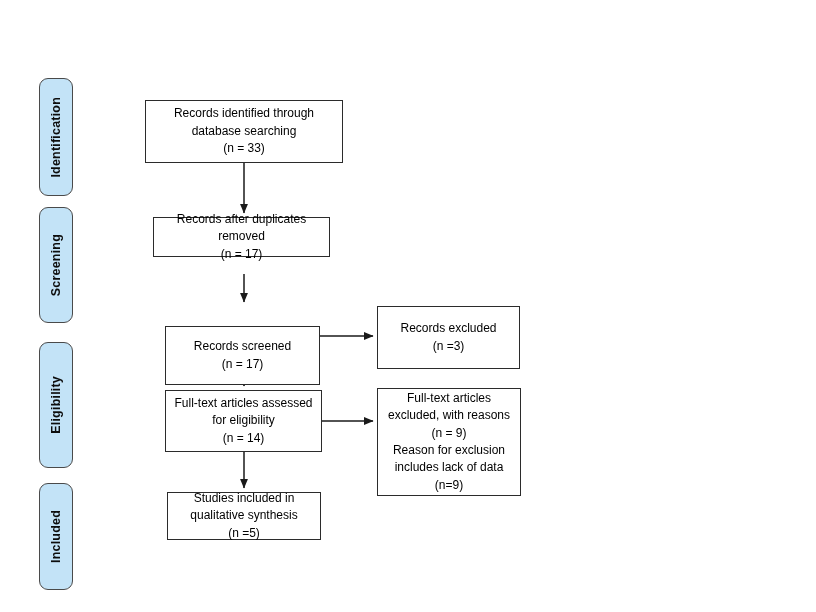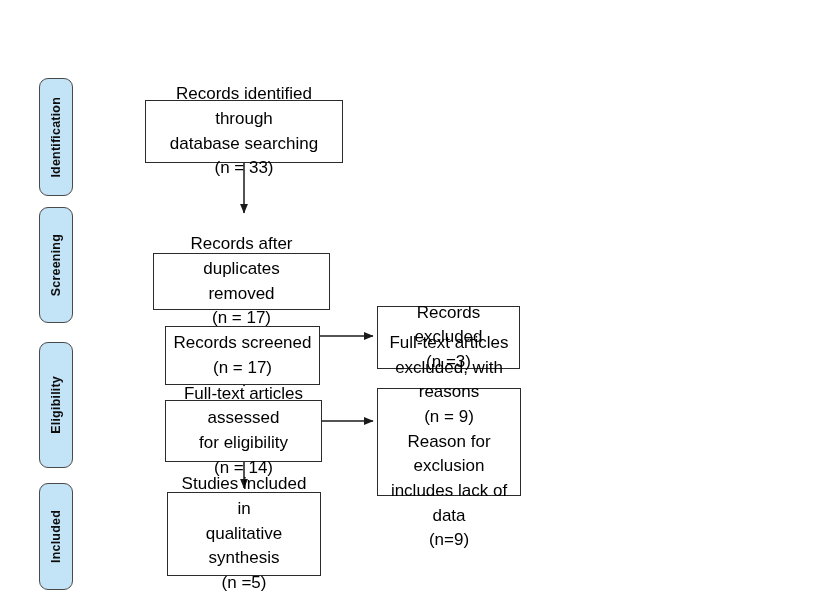--- a/index.html
+++ b/index.html
@@ -47,21 +47,21 @@
     background: #ffffff;
     border: 1.4px solid #2b2b2b;
     box-sizing: border-box;
     display: flex;
     align-items: center;
     justify-content: center;
     text-align: center;
     padding: 2px 6px;
   }
   .flow-box .box-text {
-    font-size: 17px;
+    font-size: 12px;
     line-height: 1.45;
     color: #000000;
     white-space: pre-line;
   }
 
   
   #connector-layer {
     position: absolute;
     left: 0;
     top: 0;
@@ -110,50 +110,50 @@
 
     <line x1="244" y1="452" x2="244" y2="488" stroke="#1a1a1a" stroke-width="1.5" marker-end="url(#arrowhead)"></line>
   </svg>
 
   <div class="flow-box" style="left:145px; top:100px; width:198px; height:63px;">
     <span class="box-text">Records identified through
 database searching
 (n = 33)</span>
   </div>
 
-  <div class="flow-box" style="left:153px; top:217px; width:177px; height:57px;margin-top:36px;">
+  <div class="flow-box" style="left:153px; top:217px; width:177px; height:40px;">
     <span class="box-text">Records after duplicates
 removed
 (n = 17)</span>
   </div>
 
   <div class="flow-box" style="left:165px; top:306px; width:155px; height:59px;margin-top:20px;">
     <span class="box-text">Records screened
 (n = 17)</span>
   </div>
 
   <div class="flow-box" style="left:377px; top:306px; width:143px; height:63px;">
     <span class="box-text">Records excluded
 (n =3)</span>
   </div>
 
-  <div class="flow-box" style="left:165px; top:390px; width:157px; height:62px;margin-top:10px;">
+  <div class="flow-box" style="left:165px; top:390px; width:157px; height:62px;">
     <span class="box-text">Full-text articles assessed
 for eligibility
 (n = 14)</span>
   </div>
 
   <div class="flow-box" style="left:377px; top:388px; width:144px; height:108px;">
     <span class="box-text">Full-text articles
 excluded, with reasons
 (n = 9)
 Reason for exclusion
 includes lack of data
 (n=9)</span>
   </div>
 
-  <div class="flow-box" style="left:167px; top:492px; width:154px; height:84px;">
+  <div class="flow-box" style="left:167px; top:492px; width:154px; height:48px;">
     <span class="box-text">Studies included in
 qualitative synthesis
 (n =5)</span>
   </div>
 
 </div>
 
 </body></html>

